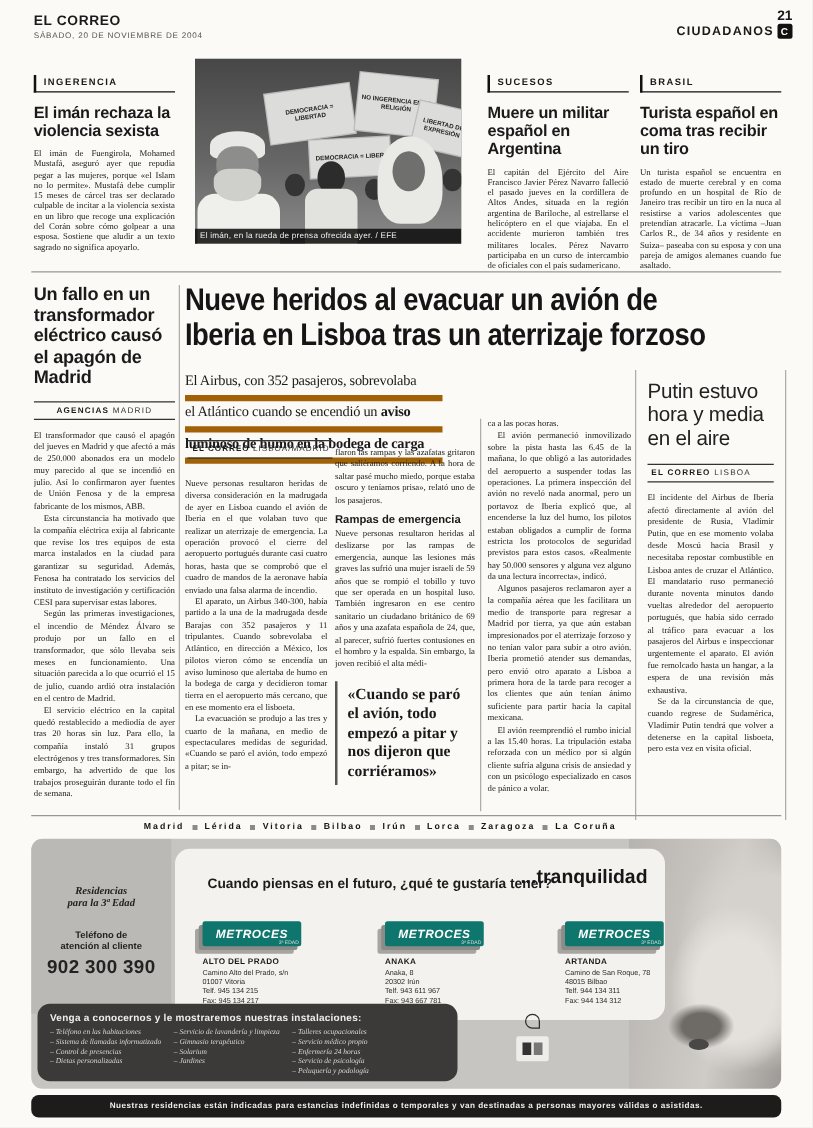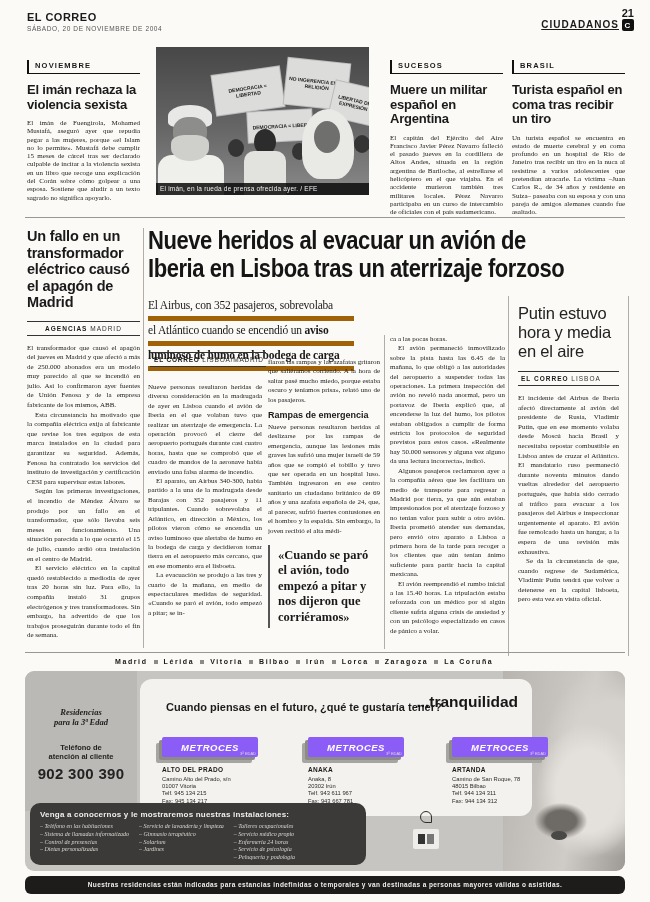--- a/index.html
+++ b/index.html
@@ -8,21 +8,21 @@
   .abs{position:absolute;}
   .hair{position:absolute;background:#9a9791;height:1px;}
   .vrule{position:absolute;background:#b0ada6;width:1px;}
 
   
   .mast-left{left:27px;top:11px;}
   .mast-paper{font:bold 11px "Liberation Sans",sans-serif;letter-spacing:.5px;}
   .mast-date{font:6.5px "Liberation Sans",sans-serif;letter-spacing:.6px;color:#555;margin-top:2px;}
   .mast-right{right:16px;top:7px;text-align:right;}
   .mast-page{font:bold 11px "Liberation Sans",sans-serif;}
-  .mast-section{font:bold 10px "Liberation Sans",sans-serif;letter-spacing:1px;display:flex;align-items:flex-start;gap:3px;justify-content:flex-end;text-decoration:underline;}
+  .mast-section{font:bold 10px "Liberation Sans",sans-serif;letter-spacing:1px;display:flex;align-items:flex-end;gap:3px;justify-content:flex-end;}
   .badge{display:inline-flex;width:12px;height:12px;background:#111;color:#fff;font:bold 8px "Liberation Sans",sans-serif;align-items:center;justify-content:center;border-radius:2px;}
 
   
   .kicker{font:bold 7.5px "Liberation Sans",sans-serif;letter-spacing:1.2px;border-left:2px solid #111;
           border-bottom:1px solid #111;padding:1px 0 3px 6px;margin-bottom:9px;}
   .top-story{width:113px;}
   .top-h{font:bold 13px/14.5px "Liberation Sans",sans-serif;letter-spacing:-.2px;margin:0 0 7px;}
   .top-b{font:7px/8.3px "Liberation Serif",serif;text-align:justify;}
   .story-1{left:27px;top:60px;} .story-2{left:390px;top:60px;} .story-3{left:512px;top:60px;}
 
@@ -85,21 +85,21 @@
   .ad-side{position:absolute;left:0;top:0;width:112px;height:140px;background:#bbb9b5;border-radius:9px 0 0 0;text-align:center;color:#222;}
   .side-resid{margin-top:36px;font:bold italic 8.5px/10px "Liberation Serif",serif;}
   .side-tel{margin-top:16px;font:bold 7.5px/9px "Liberation Sans",sans-serif;}
   .side-phone{margin-top:4px;font:bold 15px "Liberation Sans",sans-serif;letter-spacing:.3px;}
   .side-web{margin-top:26px;font:7.5px "Liberation Sans",sans-serif;color:#333;}
   .card{position:absolute;left:115px;top:8px;width:392px;height:137px;background:#f4f2ee;border-radius:12px;}
   .question{position:absolute;left:26px;top:22px;font:bold 11px "Liberation Sans",sans-serif;color:#1c1c1c;}
   .tagline{position:absolute;right:14px;top:14px;font:bold 15.5px "Liberation Sans",sans-serif;color:#161616;}
   .loc{position:absolute;top:58px;width:135px;}
   .loc1{left:22px;} .loc2{left:168px;} .loc3{left:312px;}
-  .mlogo{position:relative;width:96px;height:20px;background:#8b5cf6;border-radius:2px;
+  .mlogo{position:relative;width:79px;height:20px;background:#0f766e;border-radius:2px;
          box-shadow:-3px 3px 0 #8d8b87,-6px 6px 0 #a7a5a1;margin-bottom:9px;
          display:flex;align-items:center;justify-content:center;}
   .mlogo .mb{color:#fff;font:bold italic 9.5px "Liberation Sans",sans-serif;letter-spacing:.5px;}
   .mlogo .ms{position:absolute;right:2px;bottom:1px;color:#ddd;font:4px "Liberation Sans",sans-serif;}
   .loc-name{font:bold 6.5px "Liberation Sans",sans-serif;margin-bottom:3px;letter-spacing:.3px;}
   .loc-line{font:5.8px/7.2px "Liberation Sans",sans-serif;color:#2c2c2c;}
   .face{position:absolute;right:0;top:0;width:122px;height:200px;border-radius:0 9px 9px 0;
         background:
           radial-gradient(38px 26px at 58px 150px,#6e6b67 0 40%,transparent 70%),
           radial-gradient(70px 90px at 85px 120px,#e4e1dc 0 45%,transparent 75%),
@@ -129,21 +129,21 @@
   </header>
   <div class="abs mast-right">
     <div class="mast-page">21</div>
     <div class="mast-section">
       <span>CIUDADANOS</span>
       <span class="badge">C</span>
     </div>
   </div>
 
   <article class="abs top-story story-1">
-    <div class="kicker">NOVIEMBRE</div>
+    <div class="kicker">INGERENCIA</div>
     <h3 class="top-h">El imán rechaza la violencia sexista</h3>
     <p class="top-b">El imán de Fuengirola, Mohamed Mustafá, aseguró ayer que repudia pegar a las mujeres, porque «el Islam no lo permite». Mustafá debe cumplir 15 meses de cárcel tras ser declarado culpable de incitar a la violencia sexista en un libro que recoge una explicación del Corán sobre cómo golpear a una esposa. Sostiene que aludir a un texto sagrado no significa apoyarlo.</p>
   </article>
 
   <figure class="abs photo" style="margin:0">
     <div class="sky"></div>
     <div class="sign" style="left:58px;top:24px;width:64px;height:36px;transform:rotate(-8deg);">DEMOCRACIA = LIBERTAD</div>
     <div class="sign" style="left:130px;top:14px;width:58px;height:42px;transform:rotate(6deg);">NO INGERENCIA EN LA RELIGIÓN</div>
     <div class="sign" style="left:92px;top:64px;width:60px;height:26px;transform:rotate(-3deg);">DEMOCRACIA = LIBER</div>
     <div class="sign" style="left:176px;top:38px;width:40px;height:32px;transform:rotate(13deg);">LIBERTAD DE EXPRESIÓN</div>

